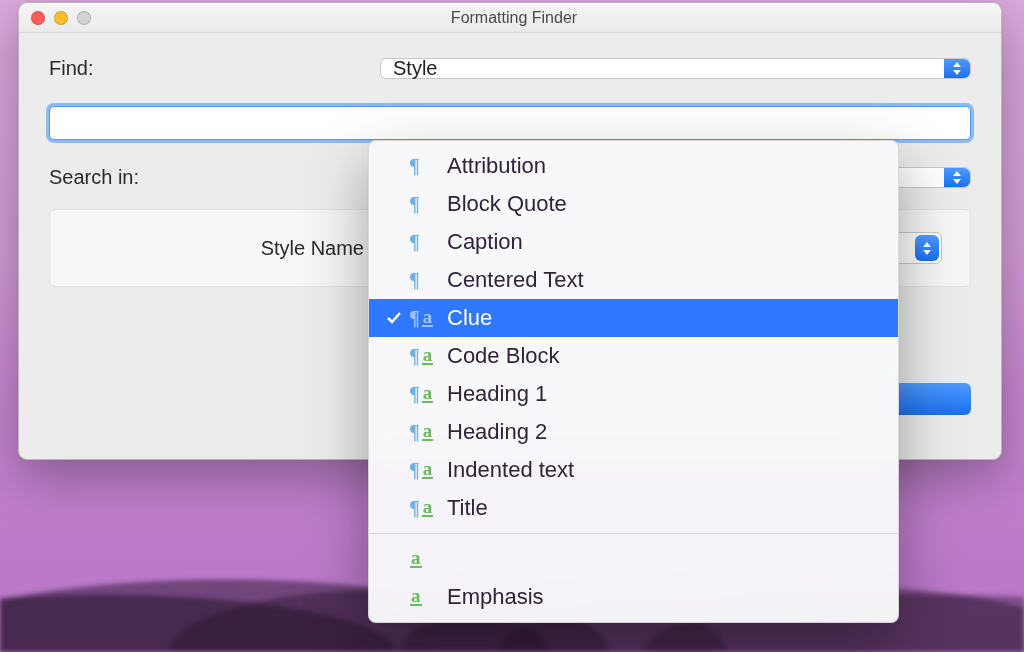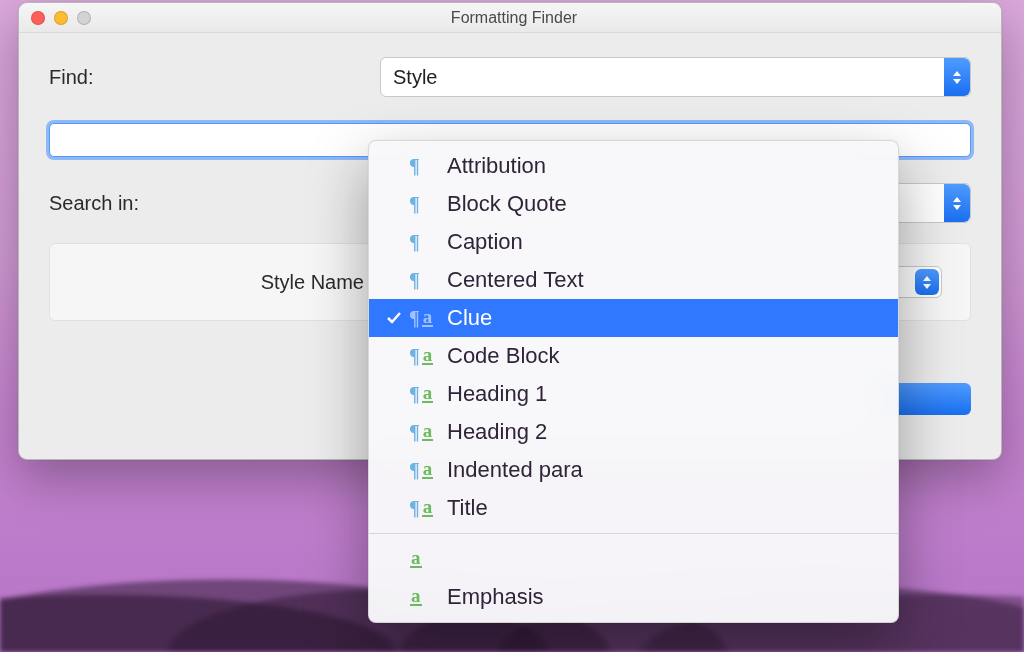--- a/index.html
+++ b/index.html
@@ -50,21 +50,21 @@
       position: absolute; left: 8px; right: 0; text-align: center;
       font-size: 16px; color: #4a4a4a; font-weight: 500;
       pointer-events: none;
     }
     .content { padding: 24px 30px 20px 30px; }
     .row { display: flex; align-items: center; margin-bottom: 26px; gap: 21px; }
     .row.tight { margin-bottom: 20px; }
     .label { width: 310px; font-size: 20px; color: #2a2a2a; }
     .field { flex: 1; position: relative; }
     .select {
-      width: 100%; height: 40px;
+      width: 100%; height: 21px;
       background: #fff;
       border: 1px solid #c8c8c8;
       border-radius: 6px;
       display: flex; align-items: center;
       padding: 0 36px 0 12px;
       font-size: 20px; color: #222;
       position: relative;
     }
     .select .arrows {
       position: absolute; right: 0; top: 0; bottom: 0; width: 26px;
@@ -292,21 +292,21 @@
         <span class="achar">a</span>
       </span>
       <span class="dd-label">Heading 2</span>
     </div>
     <div class="dd-item">
       <span class="dd-check"></span>
       <span class="dd-icon">
         <span class="pilcrow">¶</span>
         <span class="achar">a</span>
       </span>
-      <span class="dd-label">Indented para</span>
+      <span class="dd-label">Indented text</span>
     </div>
     <div class="dd-item">
       <span class="dd-check"></span>
       <span class="dd-icon">
         <span class="pilcrow">¶</span>
         <span class="achar">a</span>
       </span>
       <span class="dd-label">Title</span>
     </div>
     <div class="dd-sep"></div>

